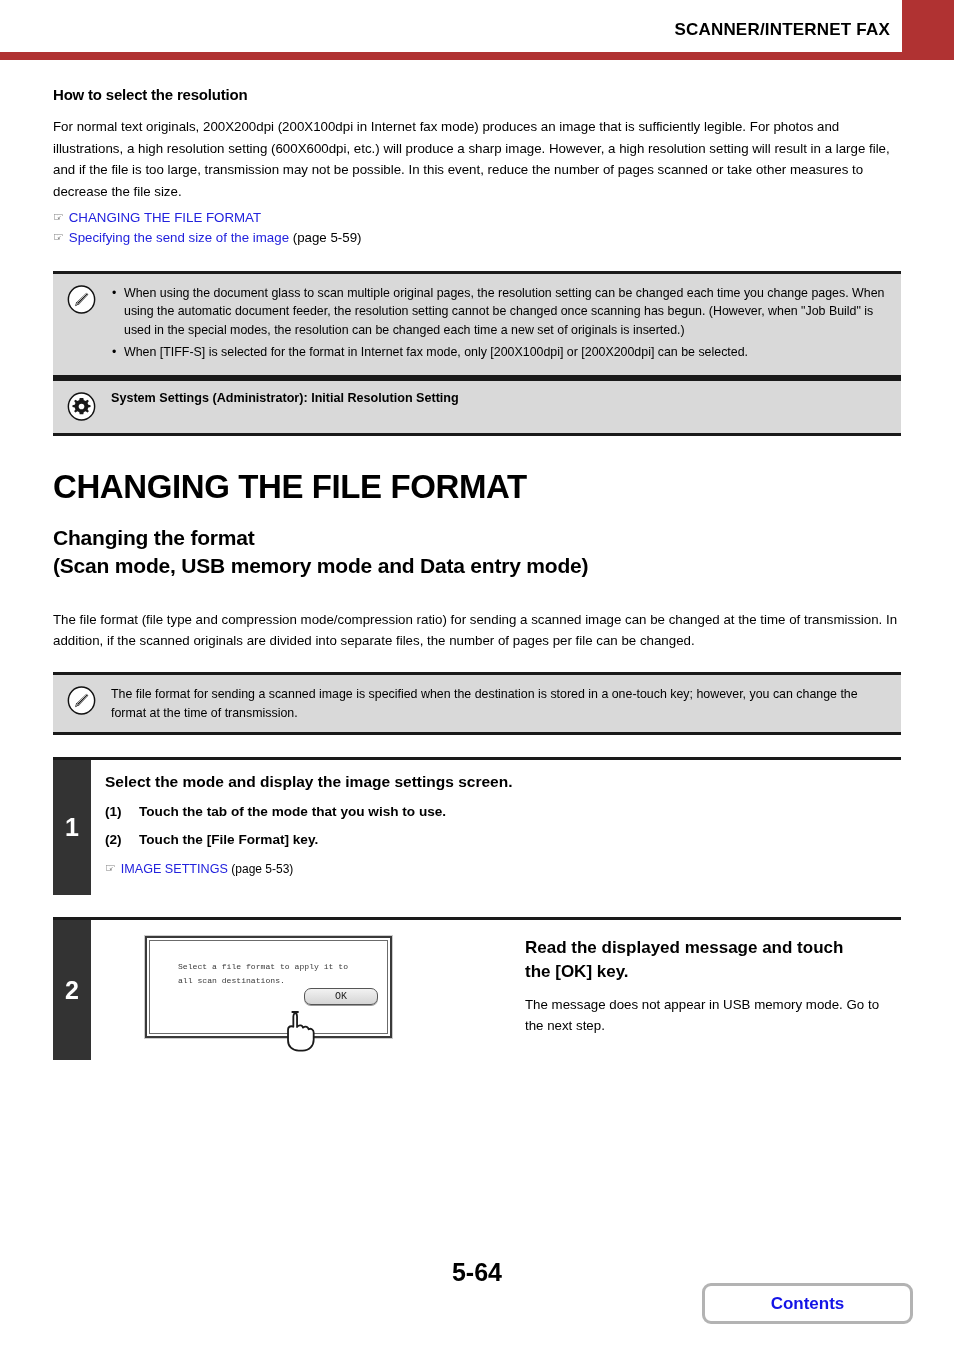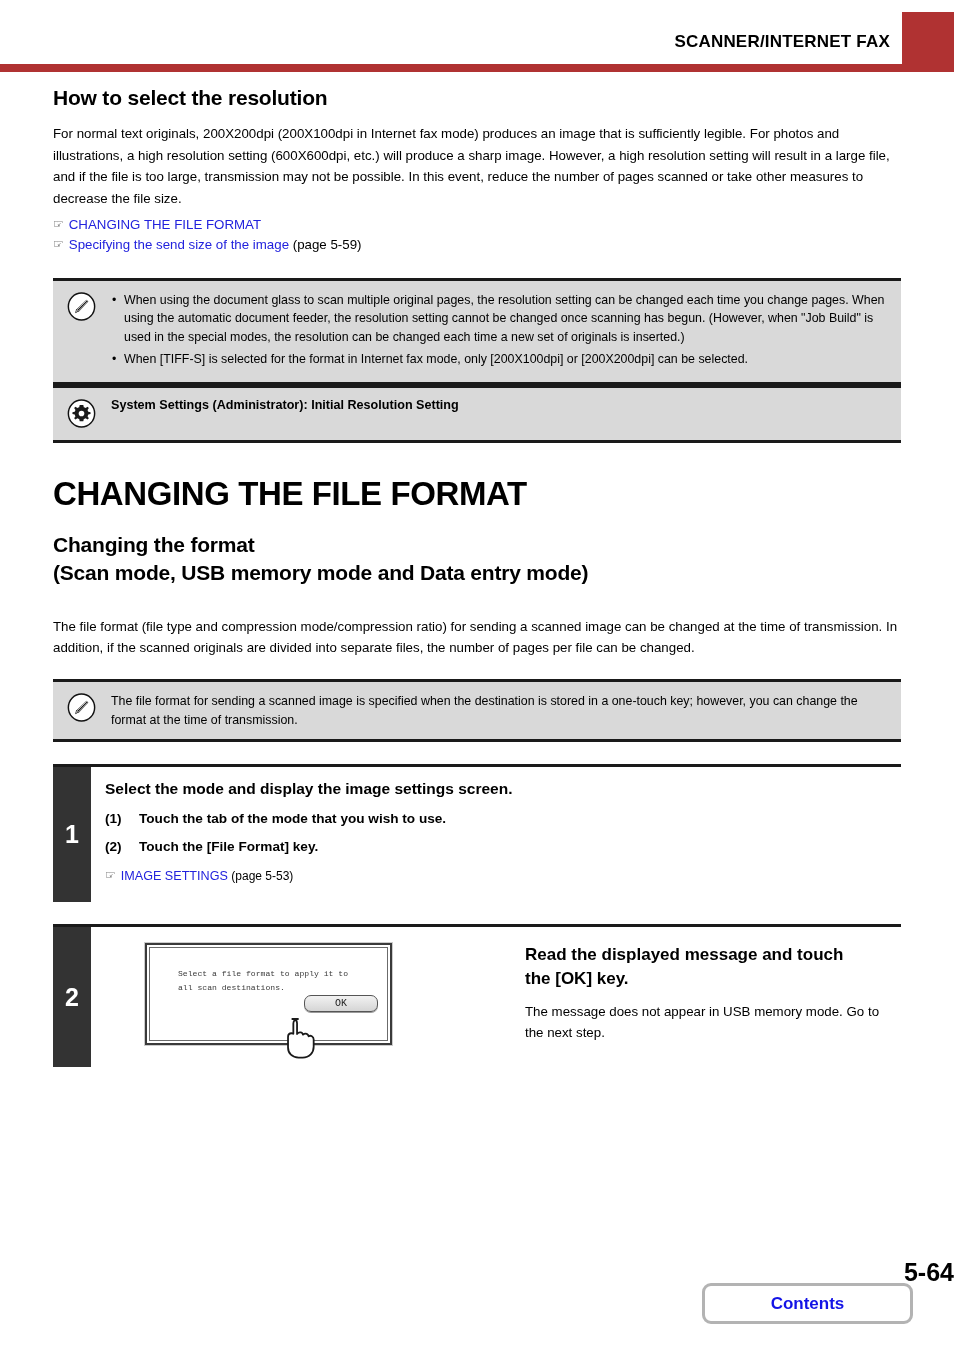--- a/index.html
+++ b/index.html
@@ -12,21 +12,21 @@
     height: 1351px;
     position: relative;
     font-family: "Liberation Sans", sans-serif;
     color: #000000;
     overflow: hidden;
   }
 
   
   .header {
     position: absolute;
-    left: 0; top: 12px;
+    left: 0; top: 0;
     width: 954px; height: 64px;
   }
   .header-redblock {
     position: absolute;
     right: 0; top: 0;
     width: 52px; height: 52px;
     background: #b03232;
   }
   .header-rule {
     position: absolute;
@@ -44,21 +44,21 @@
   }
 
   
   .content {
     position: absolute;
     left: 53px; top: 75px;
     width: 848px;
   }
 
   h2.section-sub {
-    font-size: 21px;
+    font-size: 15px;
     font-weight: bold;
     margin: 11px 0 13px 0;
     letter-spacing: -0.2px;
   }
   h1.section-main {
     font-size: 33px;
     font-weight: bold;
     margin: 0 0 18px 0;
     letter-spacing: -0.4px;
   }
@@ -247,21 +247,21 @@
     position: absolute;
     left: 188px; top: 88px;
     width: 38px; height: 46px;
   }
 
   
   .footer-page {
     position: absolute;
     left: 0; top: 1258px;
     width: 954px;
-    text-align: right;
+    text-align: center;
     font-size: 25px;
     font-weight: bold;
   }
   .contents-btn {
     position: absolute;
     left: 702px; top: 1283px;
     width: 211px; height: 41px;
     border: 3px solid #b3b3b3;
     border-radius: 9px;
     background: #ffffff;

